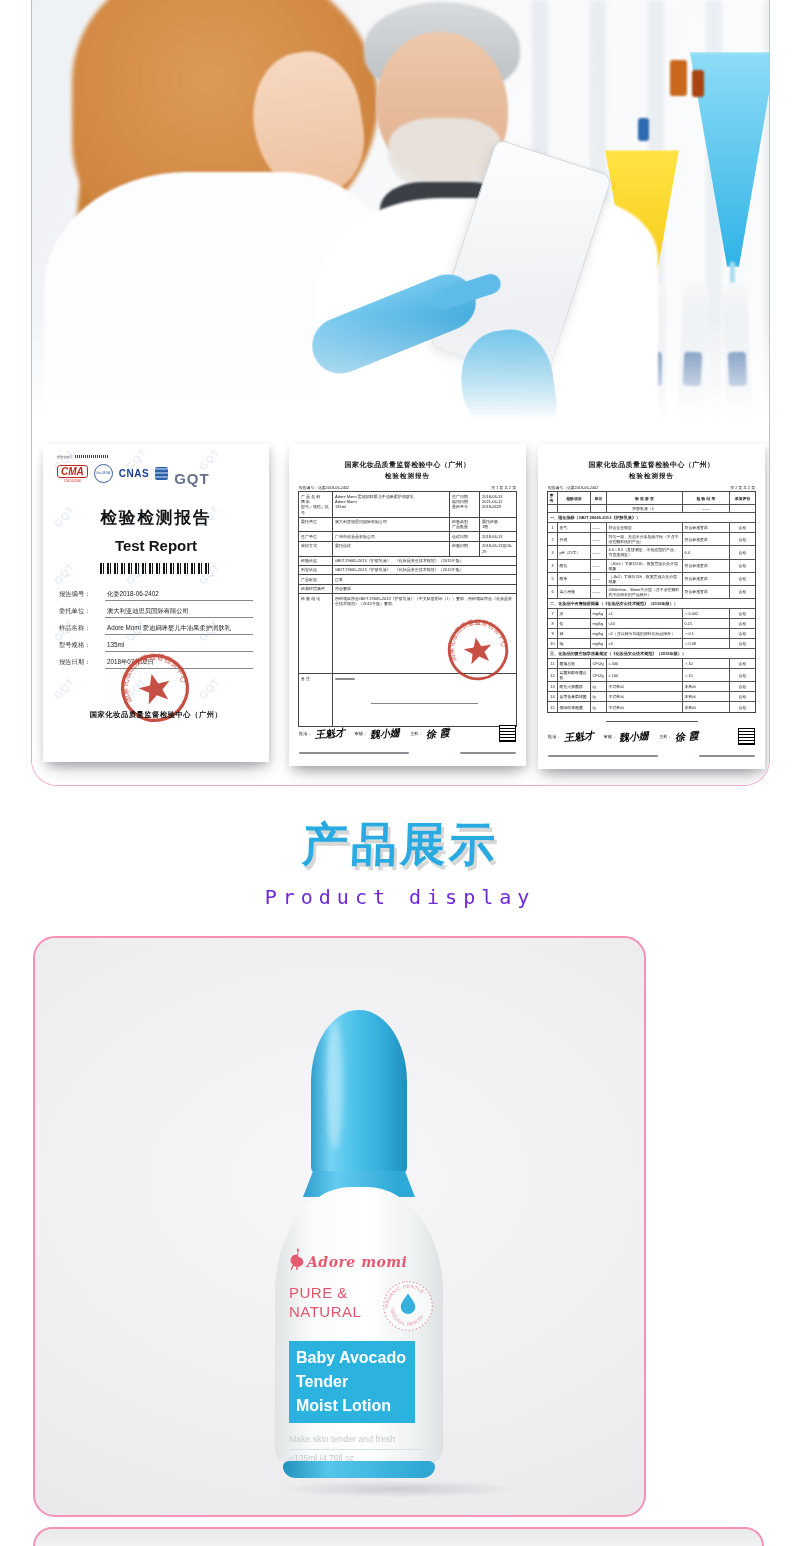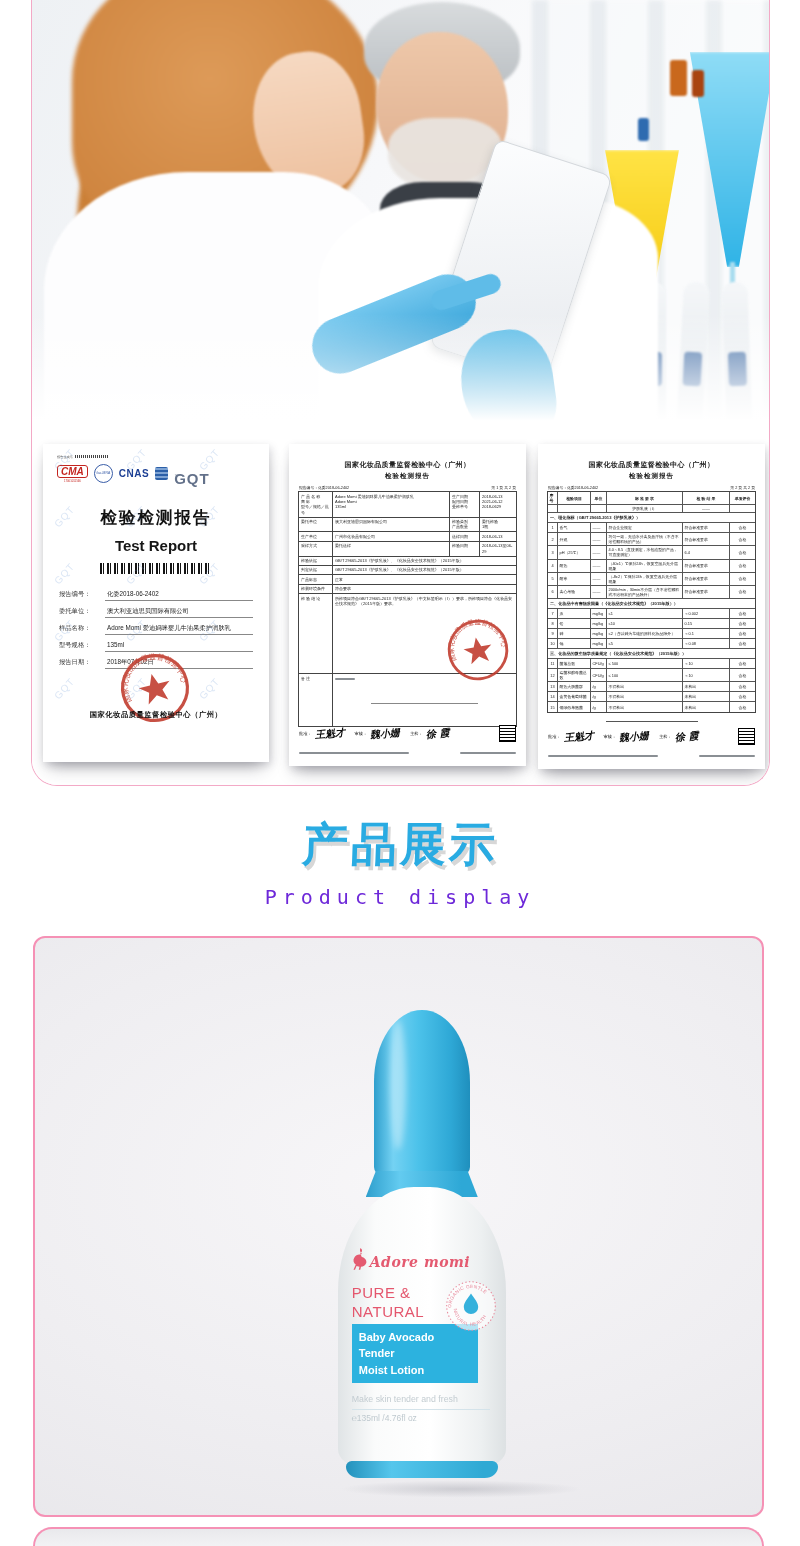--- a/index.html
+++ b/index.html
@@ -124,22 +124,22 @@
   .rt-sec{border-bottom:1px solid #555;padding:2px;font-size:4.1px;font-weight:bold}
   .tline{width:92px;border-top:1.5px solid #555;margin:8px auto 0}
 
   
   .sec-title{position:absolute;top:814px;left:0;width:800px;text-align:center}
   .sec-title h2{margin:0;font-size:46px;font-weight:800;color:#29abe2;letter-spacing:3px;
     text-shadow:3px 4px 0 #d7d7d7;transform:skewX(-2deg)}
   .sec-title p{margin:9px 0 0;font-size:20px;color:#6d28d9;letter-spacing:6px;font-family:"DejaVu Sans Mono",monospace}
 
   
-  .card2{position:absolute;left:33px;top:936px;width:731px;height:581px;
-    border:2px solid #f591b5;border-radius:12px;overflow:hidden;
+  .card2{position:absolute;left:33px;top:936px;width:613px;height:581px;
+    border:2px solid #f591b5;border-radius:22px;overflow:hidden;
     background:radial-gradient(120% 90% at 50% 42%,#f7f6f8 0%,#efeef1 48%,#e5e4e8 100%)}
   .bottle{position:absolute;left:53.2%;top:72px;transform:translateX(-50%);width:172px}
   .cap{width:96px;height:165px;margin:0 auto;position:relative;
     background:linear-gradient(90deg,#2f9fcd 0%,#74d2f3 20%,#4cc2ea 46%,#2ea8d6 80%,#1f8fbd 100%);
     border-radius:48px 48px 8px 8px / 72px 72px 8px 8px}
   .cap:before{content:"";position:absolute;left:16px;top:10px;width:16px;height:130px;
     background:rgba(255,255,255,.38);border-radius:50%;filter:blur(3px)}
   .neck{width:112px;height:26px;margin:-4px auto 0;
     background:linear-gradient(90deg,#2f9fcd,#63cbf0 30%,#2ea8d6 85%);
     clip-path:polygon(9% 0,91% 0,100% 100%,0 100%)}
@@ -150,21 +150,21 @@
     background:linear-gradient(90deg,#2391bc,#55c6ec 30%,#2fa9d4 90%);
     border-radius:6px 6px 14px 14px / 6px 6px 12px 12px}
   .bshadow{width:250px;height:18px;margin:2px auto 0;
     background:radial-gradient(ellipse at center,rgba(110,112,125,.25),rgba(0,0,0,0) 68%)}
   .labelz{position:absolute;left:14px;top:60px;width:142px}
   .brand-row{display:flex;align-items:flex-end;gap:3px}
   .brand{font-family:"DejaVu Serif",serif;font-style:italic;font-weight:700;font-size:14px;color:#e45a70;letter-spacing:.5px}
   .slogan{margin-top:14px;font-size:15px;font-weight:400;color:#e4566d;letter-spacing:.5px;line-height:1.25}
   .slogan span{display:block}
   .badge{position:absolute;right:-4px;top:32px}
-  .namebox{margin-top:2px;width:126px;background:#2cb2df;color:#fff;padding:5px 7px;font-size:11px;font-weight:700;line-height:1.5}
+  .namebox{margin-top:19px;width:126px;background:#2cb2df;color:#fff;padding:5px 7px;font-size:16px;font-weight:700;line-height:1.5}
   .namebox span{display:block}
   .features{margin-top:8px;font-size:8.3px;color:#b7c3ca;line-height:1.5}
   .features span{display:block}
   .claim{margin-top:11px;font-size:8.8px;color:#c3ccd1}
   .vol-line{width:138px;border-top:1px solid #d4e3ea;margin-top:5px}
   .volume{margin-top:3px;font-size:8.5px;color:#bfc9cf}
 
   
   .card3{position:absolute;left:33px;top:1527px;width:731px;height:19px;
     border:2px solid #f591b5;border-bottom:none;border-radius:26px 26px 0 0;

